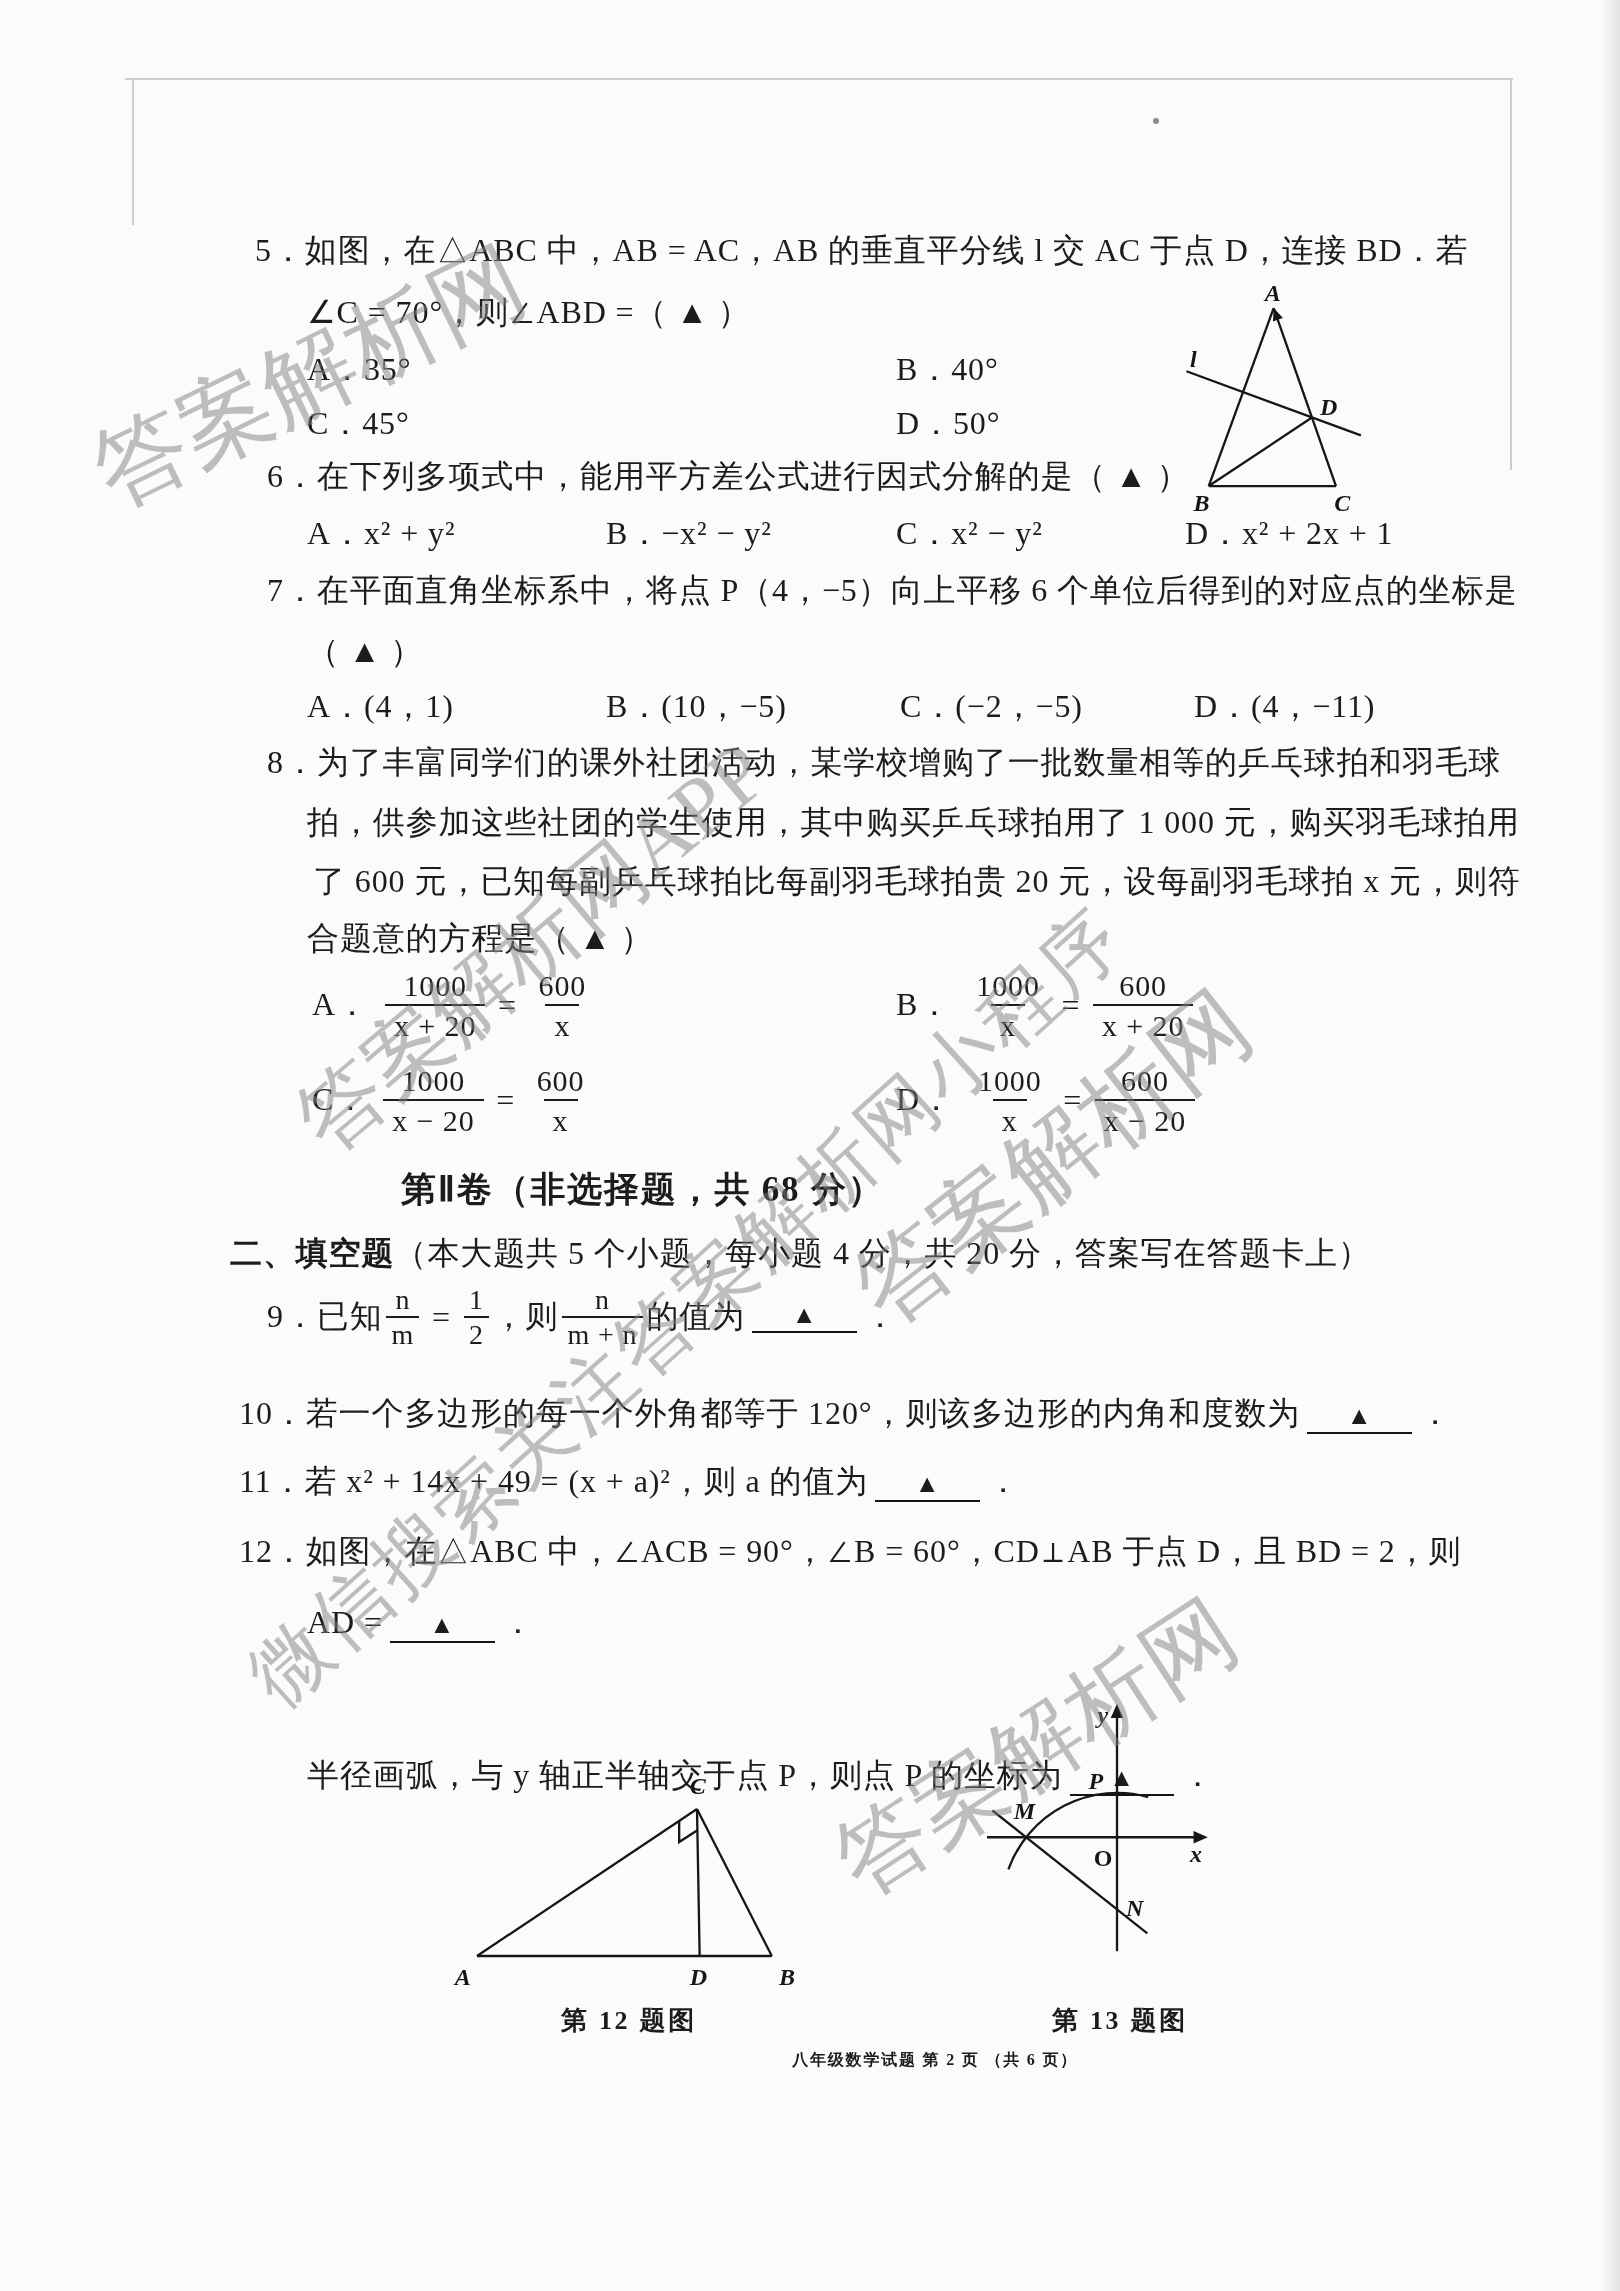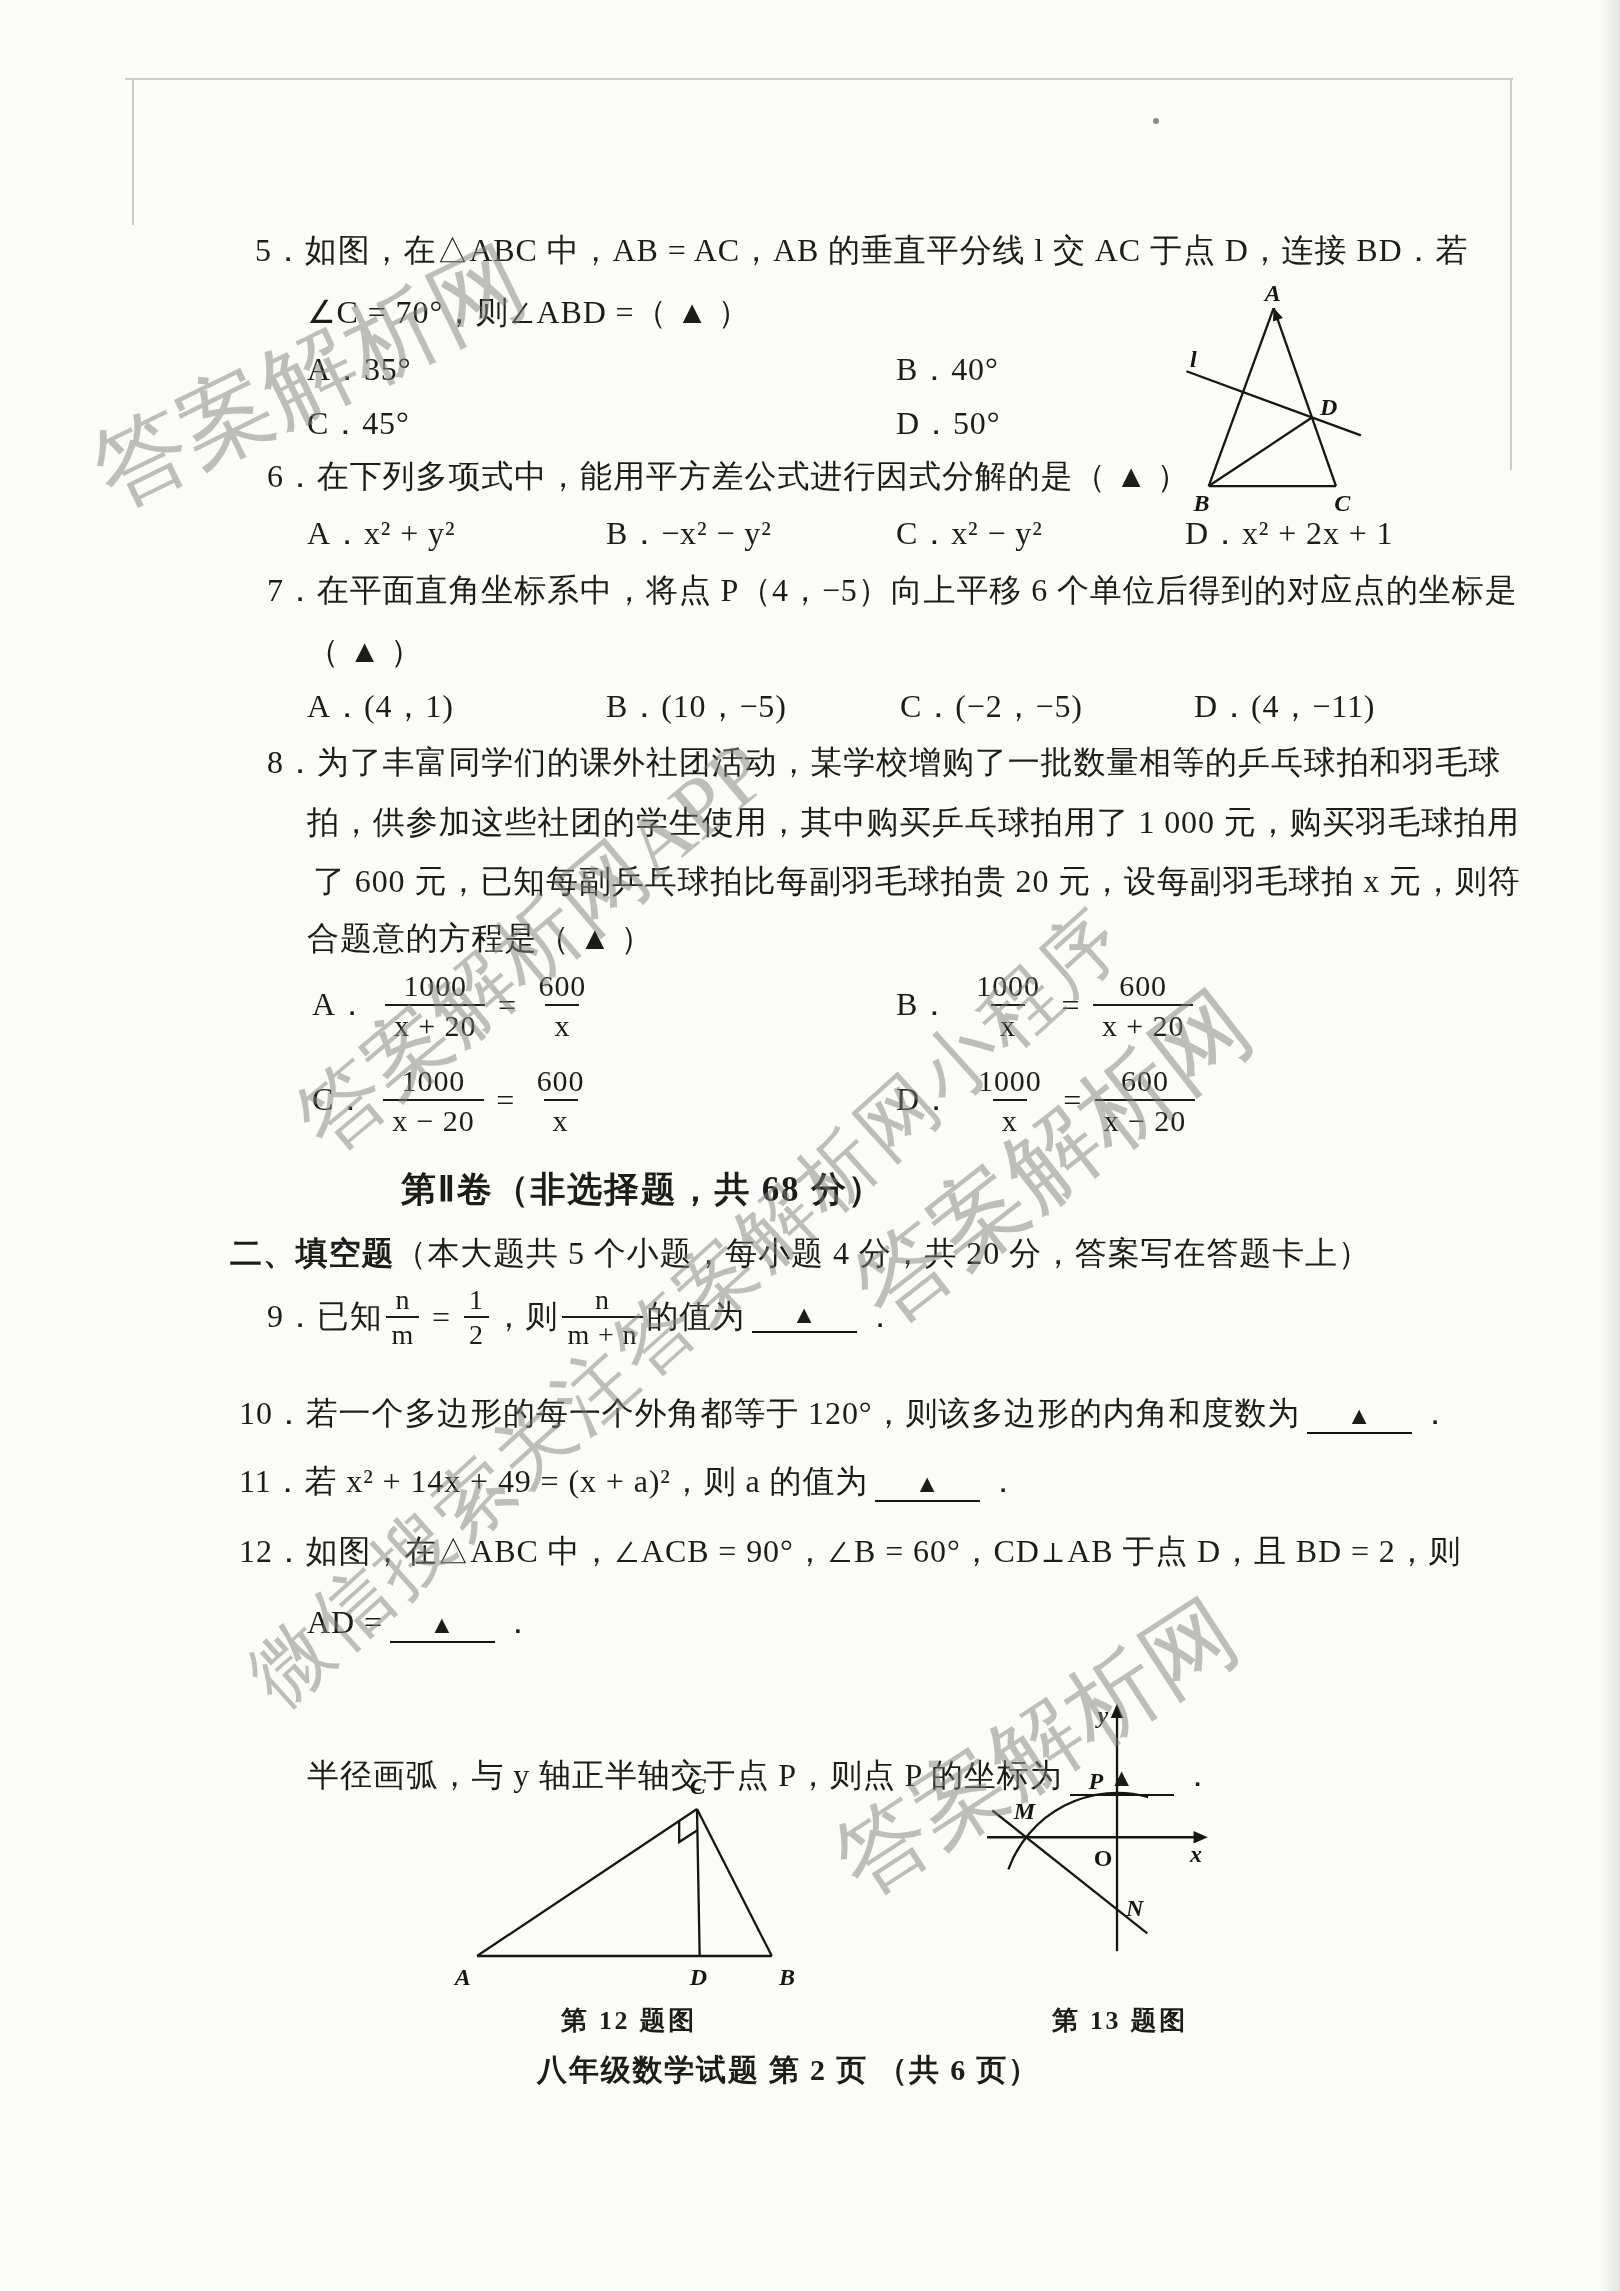--- a/index.html
+++ b/index.html
@@ -18,21 +18,21 @@
   .blank{display:inline-block;min-width:94px;border-bottom:2.7px solid #141414;text-align:center;
          font-size:25px;line-height:27px;padding:0 5.3px 2.7px;margin:0 7.1px;vertical-align:baseline;}
   .wm{position:absolute;color:rgba(128,128,128,0.50);white-space:nowrap;z-index:2;pointer-events:none;
       font-family:"Liberation Serif", serif;}
   .wm1{left:77px;top:314px;font-size:93px;transform:rotate(-26deg);}
   .wm2{left:242px;top:889px;font-size:85px;transform:rotate(-40deg);}
   .wm3{left:818px;top:1094px;font-size:94px;transform:rotate(-38deg);}
   .wm4{left:116px;top:1255px;font-size:78px;transform:rotate(-42deg);letter-spacing:3.6px;}
   .wm5{left:809px;top:1686px;font-size:91px;transform:rotate(-33deg);}
   .cap{position:absolute;font-size:26px;font-weight:bold;letter-spacing:2.7px;z-index:1;}
-  .footer{position:absolute;left:499px;top:2050px;width:579px;text-align:center;font-size:30px;
+  .footer{position:absolute;left:499px;top:2050px;width:579px;text-align:right;font-size:16px;
           font-weight:bold;letter-spacing:1.8px;z-index:1;}
   .fig{position:absolute;z-index:1;}
   .fig line,.fig path,.fig polyline{stroke:#161616;stroke-width:2.6;fill:none;}
   .fig polygon{fill:#161616;stroke:none;}
   .fig text{fill:#161616;font-family:"Liberation Serif", serif;font-style:italic;font-size:27px;font-weight:bold;}
   .fig text.rm{font-style:normal;}
   .edge{position:absolute;background:#cccccc;z-index:0;}
   .scanband{position:absolute;right:0;top:0;width:21.4px;height:100%;z-index:3;
             background:linear-gradient(to right,rgba(0,0,0,0),rgba(0,0,0,0.10));pointer-events:none;}
   .dot{position:absolute;width:6.2px;height:6.2px;border-radius:50%;background:#8a8a8a;z-index:1;}

